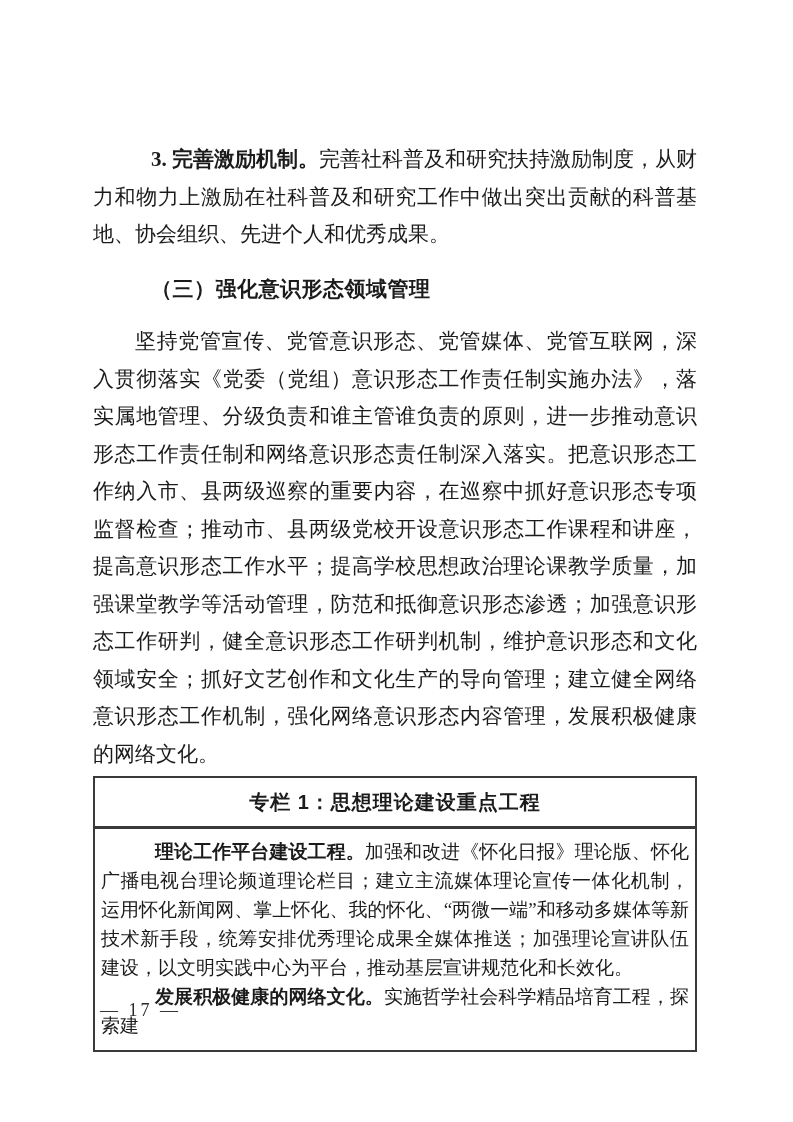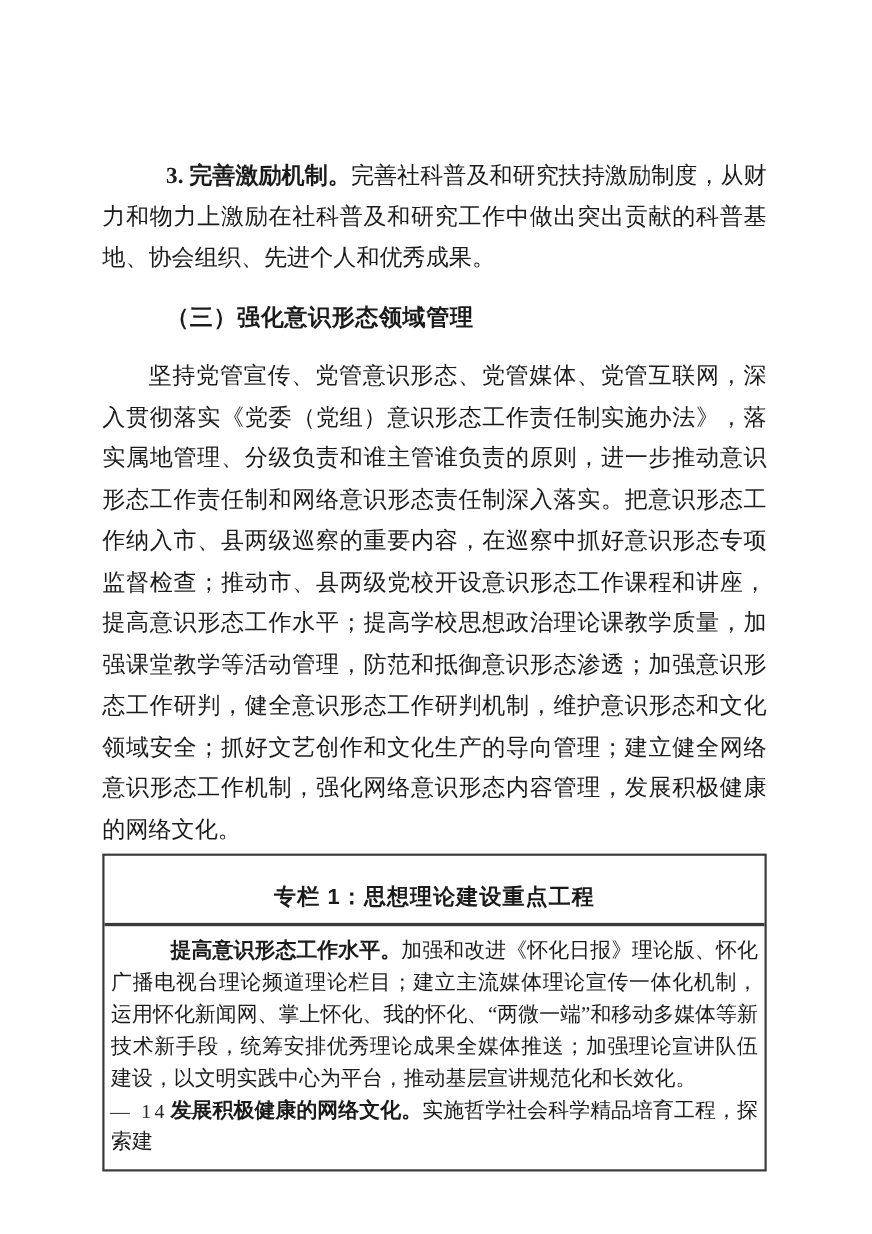--- a/index.html
+++ b/index.html
@@ -37,21 +37,21 @@
   }
   .feature-box {
     margin-top: 3px;
     border: 2px solid #3a3a3a;
     background: #ffffff;
   }
   .box-title {
     font-size: 20px;
     font-weight: bold;
     text-align: center;
-    padding: 24px 0 10px 0;
+    padding: 11px 0 10px 0;
     border-bottom: 3px solid #3a3a3a;
     font-family: "Liberation Sans", "DejaVu Sans", sans-serif;
     letter-spacing: 1px;
   }
   .box-body { padding: 8px 6px 10px 6px; }
   .box-para {
     margin: 0;
     font-size: 19px;
     line-height: 29px;
     text-align: justify;
@@ -77,23 +77,23 @@
     <p class="para"><span class="para-lead">3. 完善激励机制。</span><span>完善社科普及和研究扶持激励制度，从财力和物力上激励在社科普及和研究工作中做出突出贡献的科普基地、协会组织、先进个人和优秀成果。</span></p>
 
     <h3 class="section-heading">（三）强化意识形态领域管理</h3>
 
     <p class="para">坚持党管宣传、党管意识形态、党管媒体、党管互联网，深入贯彻落实《党委（党组）意识形态工作责任制实施办法》，落实属地管理、分级负责和谁主管谁负责的原则，进一步推动意识形态工作责任制和网络意识形态责任制深入落实。把意识形态工作纳入市、县两级巡察的重要内容，在巡察中抓好意识形态专项监督检查；推动市、县两级党校开设意识形态工作课程和讲座，提高意识形态工作水平；提高学校思想政治理论课教学质量，加强课堂教学等活动管理，防范和抵御意识形态渗透；加强意识形态工作研判，健全意识形态工作研判机制，维护意识形态和文化领域安全；抓好文艺创作和文化生产的导向管理；建立健全网络意识形态工作机制，强化网络意识形态内容管理，发展积极健康的网络文化。</p>
 
     <div class="feature-box">
       <div class="box-title">专栏 1：思想理论建设重点工程</div>
       <div class="box-body">
 
-        <p class="box-para"><span class="para-lead">提高意识形态工作水平。</span><span>加强和改进《怀化日报》理论版、怀化广播电视台理论频道理论栏目；建立主流媒体理论宣传一体化机制，运用怀化新闻网、掌上怀化、我的怀化、“两微一端”和移动多媒体等新技术新手段，统筹安排优秀理论成果全媒体推送；加强理论宣讲队伍建设，以文明实践中心为平台，推动基层宣讲规范化和长效化。</span></p>
+        <p class="box-para"><span class="para-lead">理论工作平台建设工程。</span><span>加强和改进《怀化日报》理论版、怀化广播电视台理论频道理论栏目；建立主流媒体理论宣传一体化机制，运用怀化新闻网、掌上怀化、我的怀化、“两微一端”和移动多媒体等新技术新手段，统筹安排优秀理论成果全媒体推送；加强理论宣讲队伍建设，以文明实践中心为平台，推动基层宣讲规范化和长效化。</span></p>
 
         <p class="box-para"><span class="para-lead">发展积极健康的网络文化。</span><span>实施哲学社会科学精品培育工程，探索建</span></p>
 
       </div>
     </div>
 
   </div>
 
-  <div class="page-number">— 14 —</div>
+  <div class="page-number">— 17 —</div>
 </div>
 
 </body></html>

